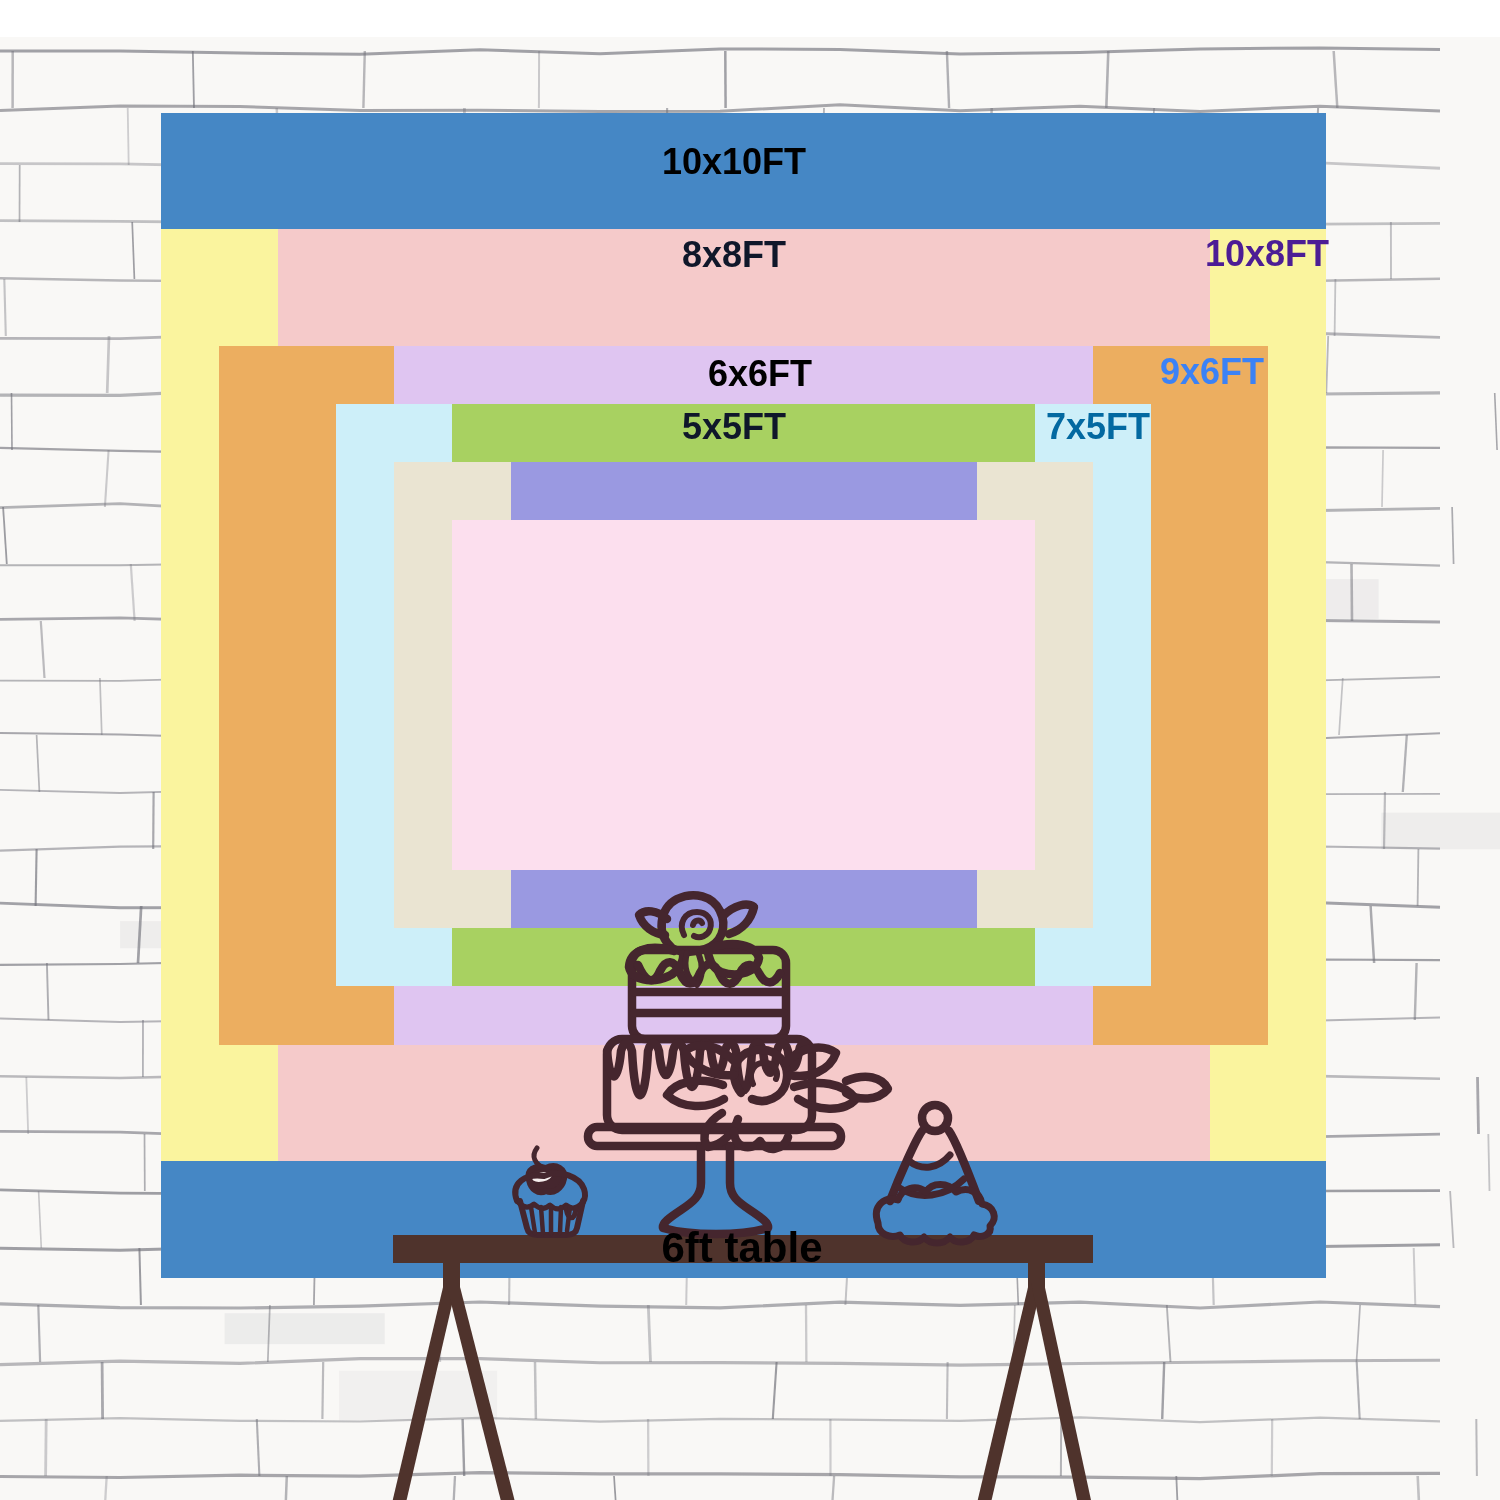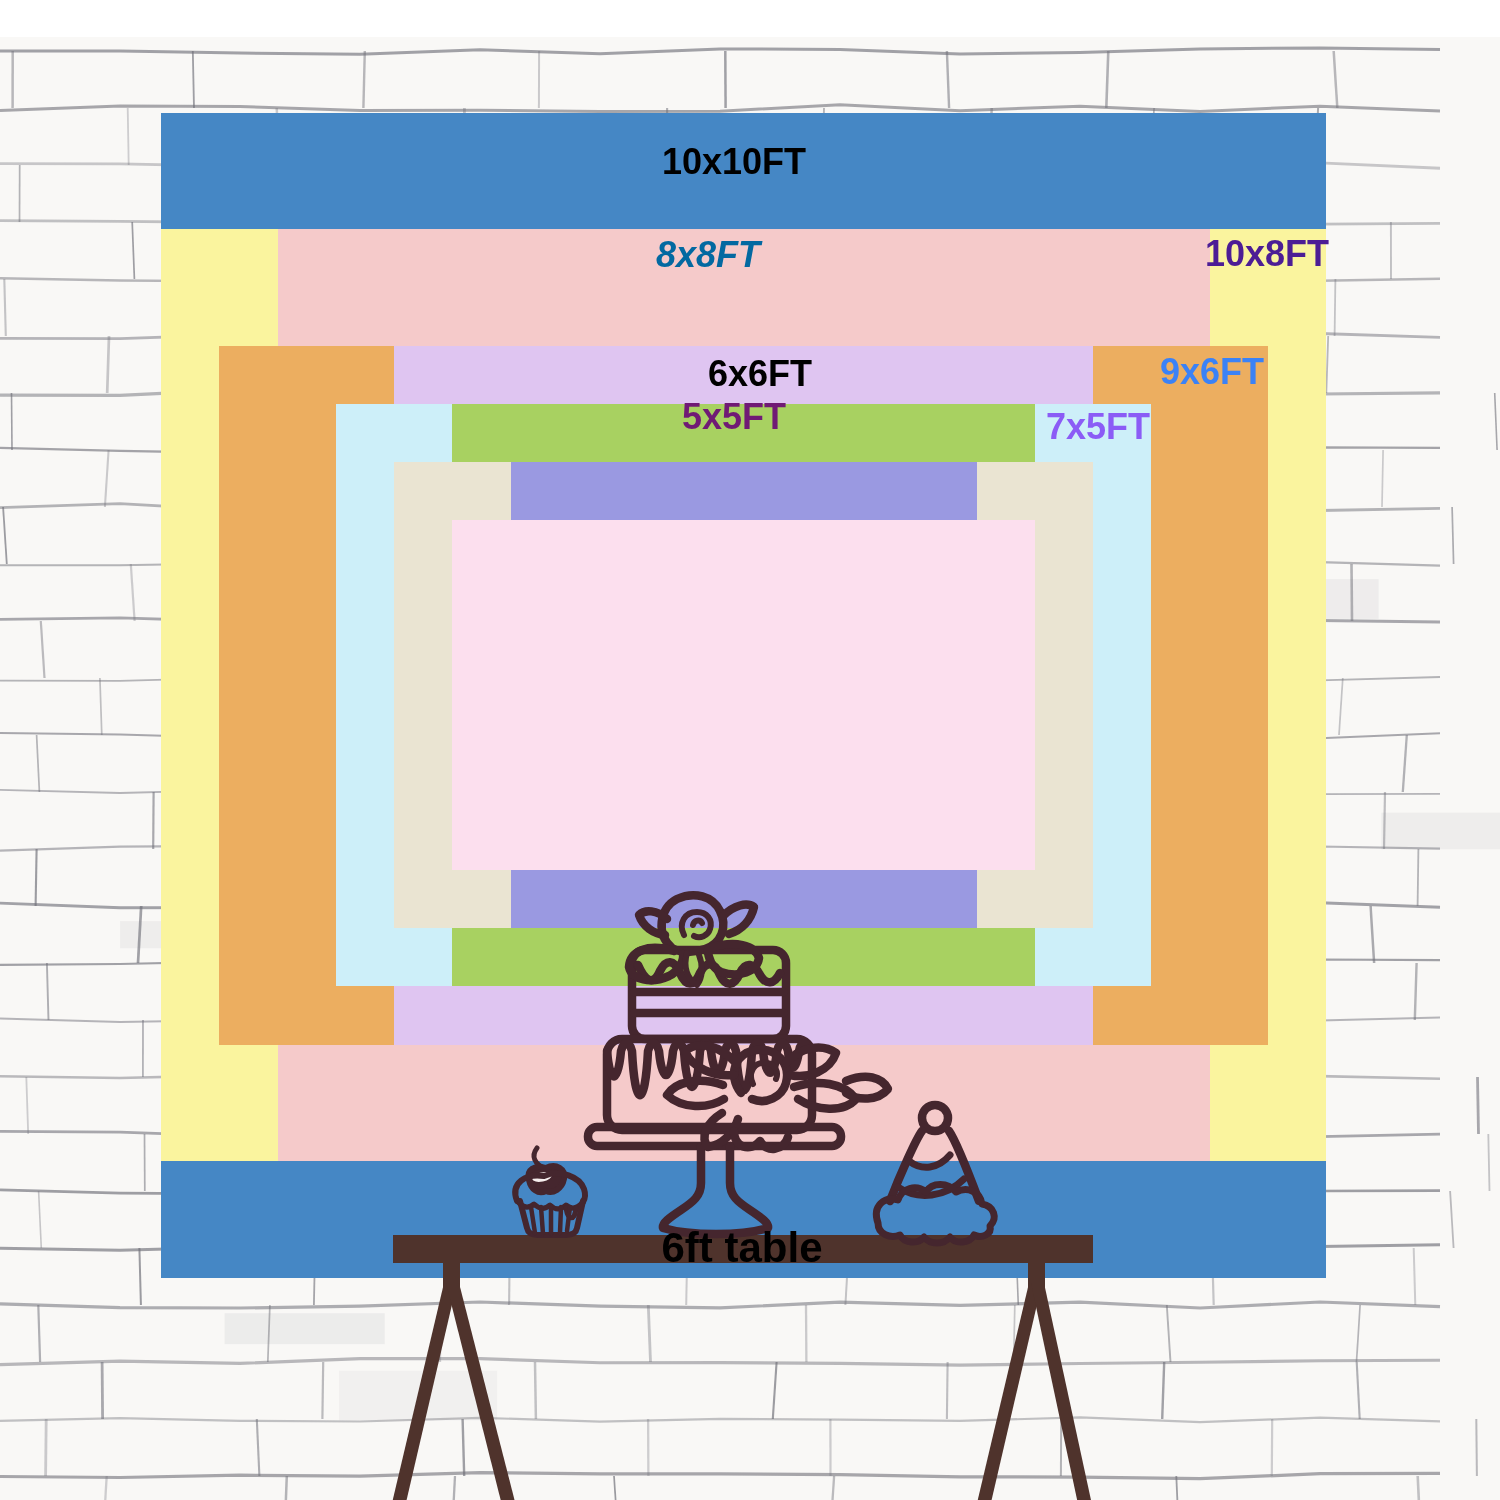--- a/index.html
+++ b/index.html
@@ -272,29 +272,29 @@
       <path d="M 1119.3 1496 L 1116.0 1553" fill="none" stroke="#6f6f78" stroke-width="2.7" opacity="0.65"></path>
       <path d="M 1321.7 1496 L 1317.9 1553" fill="none" stroke="#6f6f78" stroke-width="1.9" opacity="0.62"></path>
     </svg>
 
   <div id="stack">
       <div class="bd-rect" style="left: 161px; top: 75.5px; width: 1165px; height: 1165px; background: rgb(69, 135, 197); z-index: 1;"></div>
       <div class="lbl" style="left: 734px; top: 125px; color: rgb(0, 0, 0);">10x10FT</div>
       <div class="bd-rect" style="left: 161px; top: 192px; width: 1165px; height: 932px; background: rgb(250, 244, 158); z-index: 2;"></div>
       <div class="lbl" style="left: 1267px; top: 217px; color: #4c1d95;">10x8FT</div>
       <div class="bd-rect" style="left: 277.5px; top: 192px; width: 932px; height: 932px; background: rgb(245, 202, 202); z-index: 3;"></div>
-      <div class="lbl" style="left: 708px; top: 218px; color: #0369a1; font-style: italic;">8x8FT</div>
+      <div class="lbl" style="left: 734px; top: 218px; color: #0f172a;">8x8FT</div>
       <div class="bd-rect" style="left: 219.25px; top: 308.5px; width: 1048.5px; height: 699px; background: rgb(236, 174, 96); z-index: 4;"></div>
       <div class="lbl" style="left: 1212px; top: 335px; color: #3b82f6;">9x6FT</div>
       <div class="bd-rect" style="left: 394px; top: 308.5px; width: 699px; height: 699px; background: rgb(223, 197, 241); z-index: 5;"></div>
       <div class="lbl" style="left: 760px; top: 337px; color: rgb(0, 0, 0);">6x6FT</div>
       <div class="bd-rect" style="left: 335.75px; top: 366.75px; width: 815.5px; height: 582.5px; background: rgb(205, 239, 249); z-index: 6;"></div>
-      <div class="lbl" style="left: 1098px; top: 390px; color: #8b5cf6;">7x5FT</div>
+      <div class="lbl" style="left: 1098px; top: 390px; color: #0369a1;">7x5FT</div>
       <div class="bd-rect" style="left: 452.25px; top: 366.75px; width: 582.5px; height: 582.5px; background: rgb(168, 209, 97); z-index: 7;"></div>
-      <div class="lbl" style="left: 734px; top: 380px; color: #701a75;">5x5FT</div>
+      <div class="lbl" style="left: 734px; top: 390px; color: #0f172a;">5x5FT</div>
       <div class="bd-rect" style="left: 394px; top: 425px; width: 699px; height: 466px; background: rgb(234, 228, 210); z-index: 8;"></div>
       <div class="lbl" style="left: 1040px; top: 443px; color: rgb(0, 0, 0);">6x4FT</div>
       <div class="bd-rect" style="left: 510.5px; top: 425px; width: 466px; height: 466px; background: rgb(154, 153, 225); z-index: 9;"></div>
       <div class="lbl" style="left: 734px; top: 447px; color: rgb(0, 0, 0);">4x4FT</div>
       <div class="bd-rect" style="left: 452.25px; top: 483.25px; width: 582.5px; height: 349.5px; background: rgb(252, 223, 238); z-index: 10;"></div>
       <div class="lbl" style="left: 734px; top: 518px; color: rgb(0, 0, 0);">5x3FT</div>
     </div>
 
   <svg id="art" width="1500" height="1500" viewBox="0 0 1500 1500">
 

